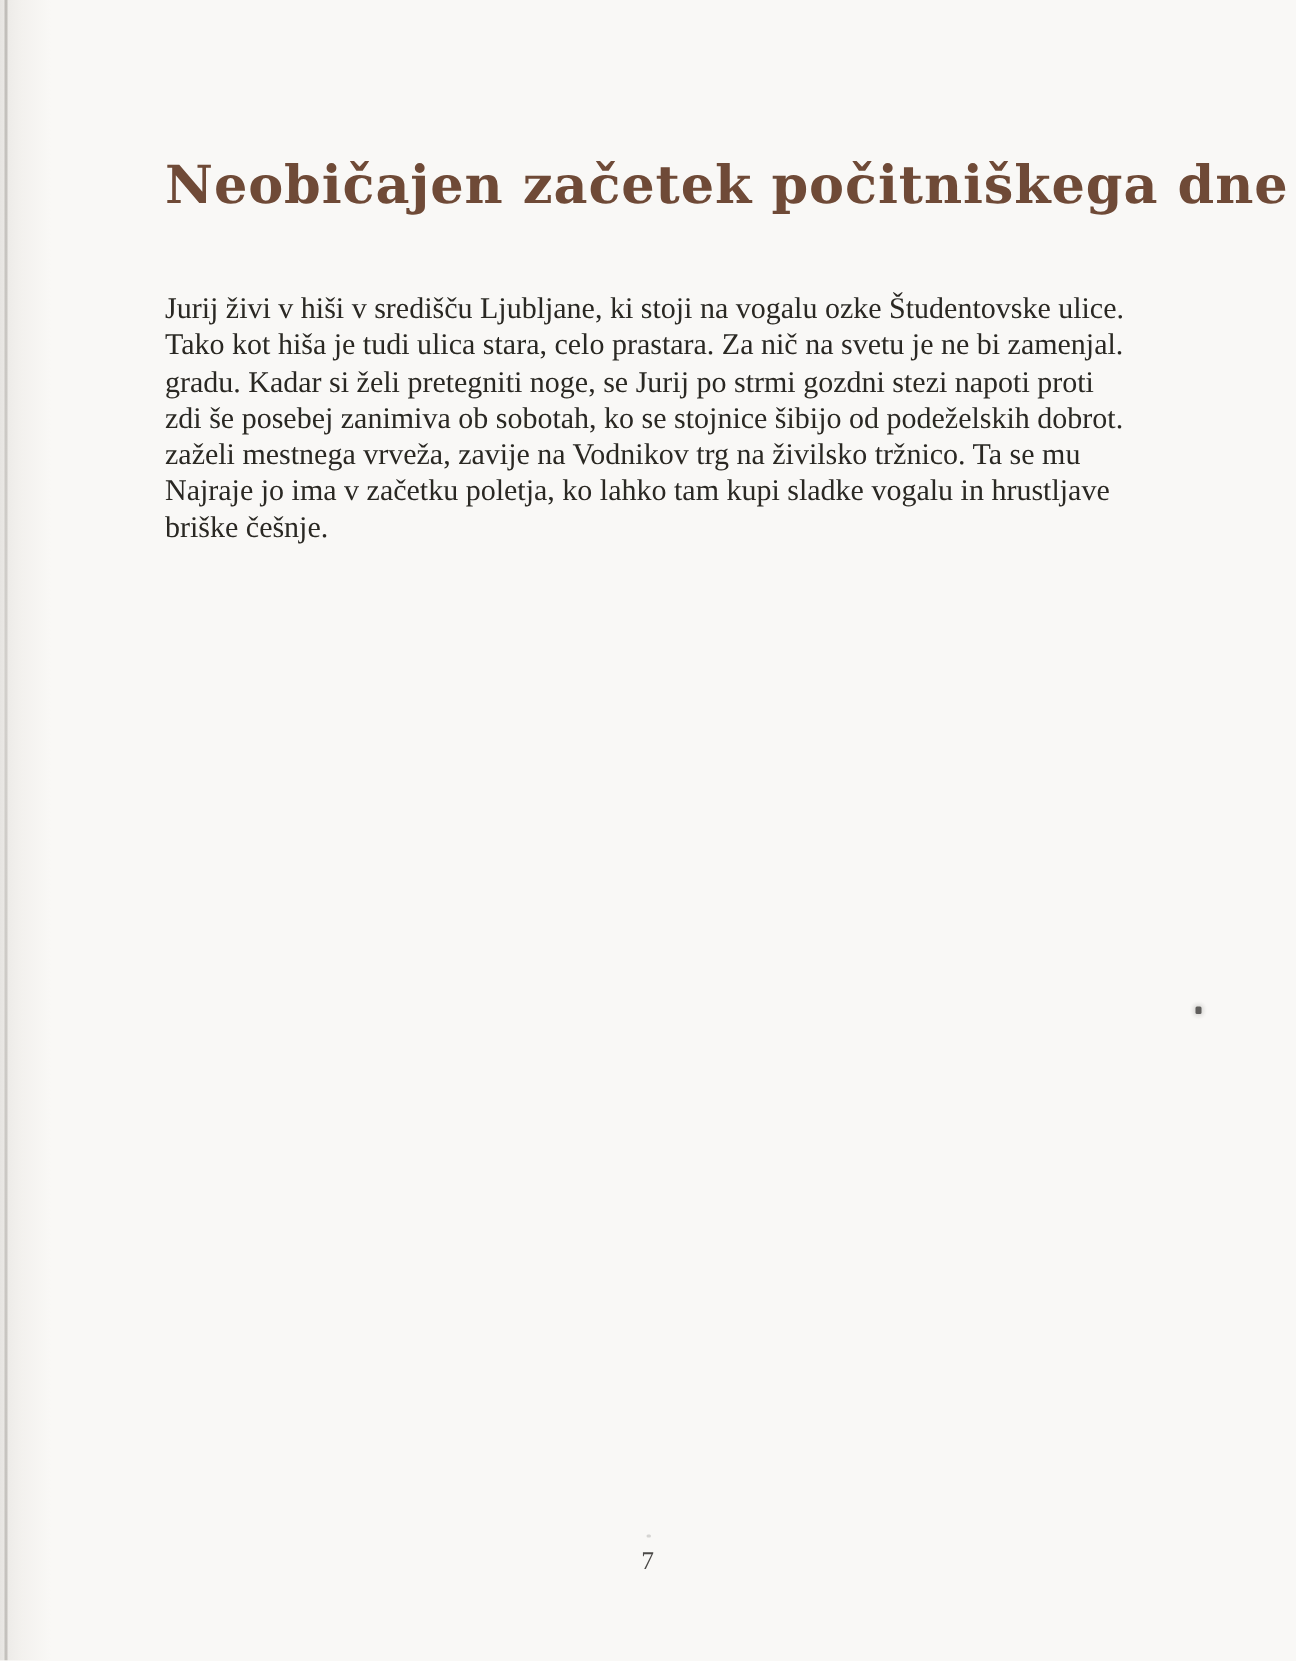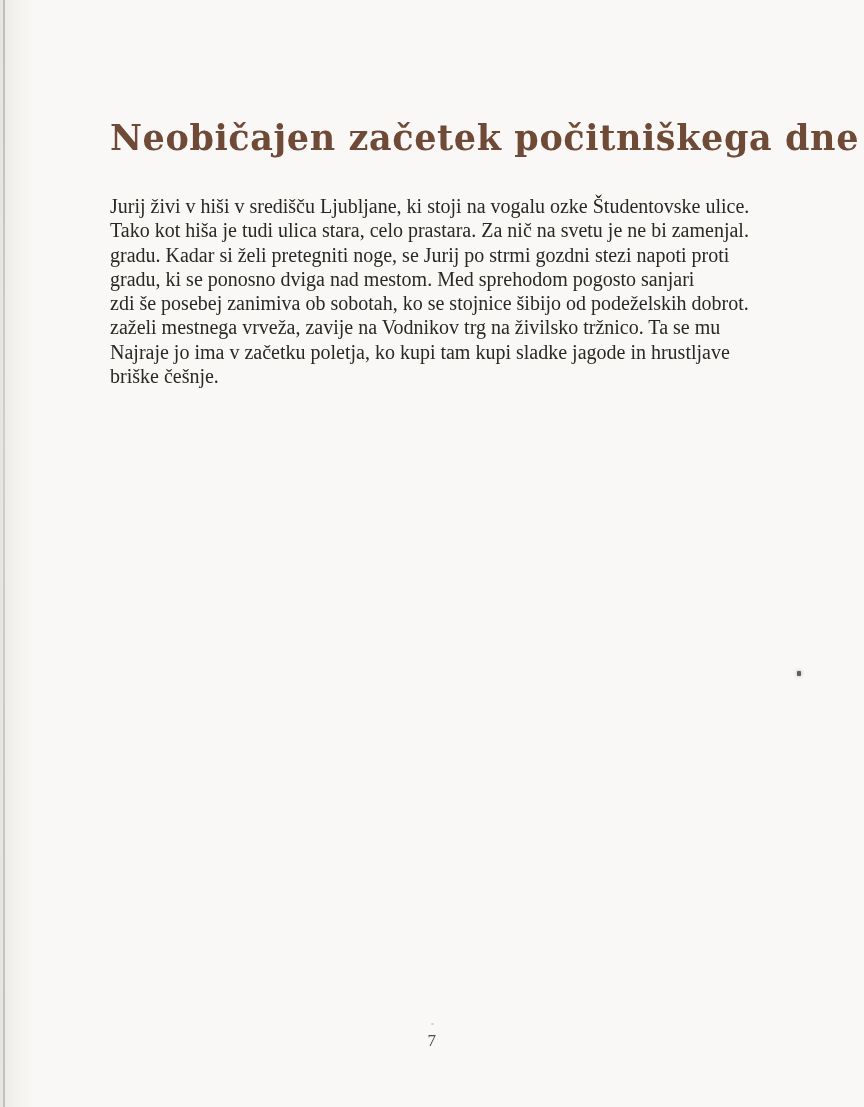--- a/index.html
+++ b/index.html
@@ -36,21 +36,21 @@
     width: 2px;
     background: linear-gradient(to bottom,
       rgba(140,136,130,0.45) 0%,
       rgba(150,146,140,0.30) 40%,
       rgba(140,136,130,0.42) 100%);
     pointer-events: none;
   }
   .title {
     position: absolute;
     left: 110px;
-    top: 118px;
+    top: 104px;
     margin: 0;
     font-family: "DejaVu Serif", serif;
     font-weight: 600;
     font-size: 35px;
     line-height: 1.15;
     letter-spacing: 0.6px;
     color: var(--title-color, #6f4a37);
     white-space: nowrap;
   }
   .body-text {
@@ -94,24 +94,23 @@
 
   <div class="gutter-shadow"></div>
   <div class="gutter-line"></div>
 
   <h1 class="title">Neobičajen začetek počitniškega dne</h1>
 
   <div class="body-text">
       <div class="line">Jurij živi v hiši v središču Ljubljane, ki stoji na vogalu ozke Študentovske ulice.</div>
       <div class="line">Tako kot hiša je tudi ulica stara, celo prastara. Za nič na svetu je ne bi zamenjal.</div>
       <div class="line">gradu. Kadar si želi pretegniti noge, se Jurij po strmi gozdni stezi napoti proti</div>
-      <div class="line">gradu, ki se ponosno dviga nad mestom. Med sprehodom pogosto sanjari</div>
       <div class="line">zdi še posebej zanimiva ob sobotah, ko se stojnice šibijo od podeželskih dobrot.</div>
       <div class="line">zaželi mestnega vrveža, zavije na Vodnikov trg na živilsko tržnico. Ta se mu</div>
-      <div class="line">Najraje jo ima v začetku poletja, ko kupi tam kupi sladke jagode in hrustljave</div>
+      <div class="line">Najraje jo ima v začetku poletja, ko lahko tam kupi sladke vogalu in hrustljave</div>
       <div class="line">briške češnje.</div>
     </div>
 
   <div class="page-number">7</div>
 
   <div class="speck speck-1"></div>
   <div class="speck speck-2"></div>
 
 </div>
 

